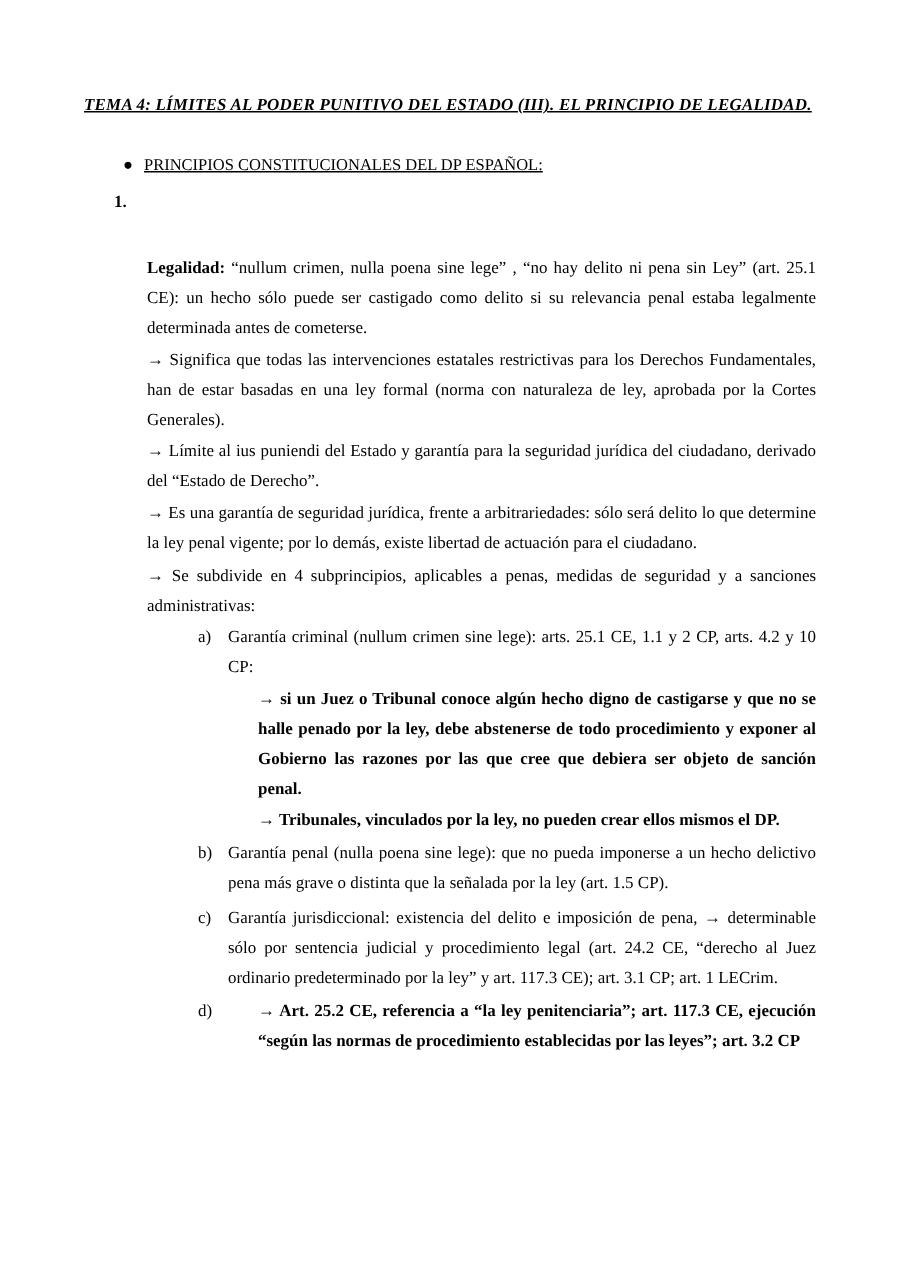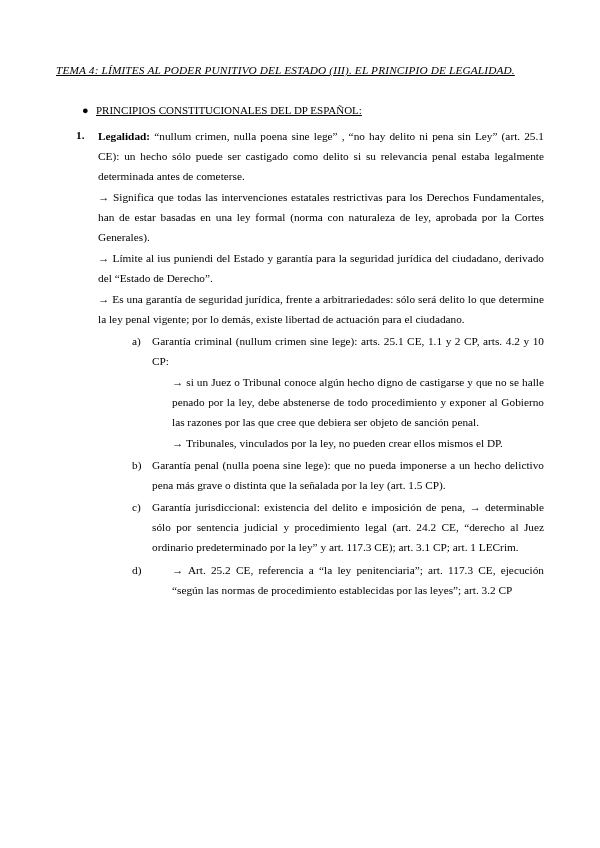--- a/index.html
+++ b/index.html
@@ -16,21 +16,21 @@
   }
   .page {
     box-sizing: border-box;
     width: 600px;
     height: 848px;
     padding: 60px 56px 40px 56px;
     position: relative;
   }
   .doc-title {
     font-size: 11.3px;
-    font-weight: normal;
+    font-weight: bold;
     font-style: italic;
     text-decoration: underline;
     line-height: 1.85;
     text-align: left;
     margin: 0 0 20px 0;
     letter-spacing: 0.15px;
   }
   .bullet-line {
     display: flex;
     align-items: flex-start;
@@ -55,20 +55,21 @@
     padding-left: 20px;
   }
   .num-marker {
     flex: 0 0 22px;
     font-size: 11.3px;
     font-weight: bold;
     line-height: 1.75;
   }
   .num-body {
     flex: 1 1 auto;
+    margin-top: 43px;
   }
   p.para {
     margin: 0 0 1px 0;
     font-size: 11.3px;
     line-height: 1.78;
     text-align: justify;
   }
   .b {
     font-weight: bold;
   }
@@ -84,20 +85,21 @@
   .sub-marker {
     flex: 0 0 20px;
     font-size: 11.3px;
     line-height: 1.78;
   }
   .sub-body {
     flex: 1 1 auto;
   }
   .sub-sub {
     padding-left: 20px;
+    font-weight: bold;
   }
 </style>
 </head>
 <body>
 
 <div class="page">
 
   <h1 class="doc-title">TEMA 4: LÍMITES AL PODER PUNITIVO DEL ESTADO (III). EL PRINCIPIO DE LEGALIDAD.</h1>
 
   <div class="bullet-line">
@@ -107,20 +109,21 @@
 
   <div class="num-item">
     <span class="num-marker">1.</span>
     <div class="num-body">
 
       <p class="para"><span class="b">Legalidad:</span><span> “nullum crimen, nulla poena sine lege” , “no hay delito ni pena sin Ley” (art. 25.1 CE): un hecho sólo puede ser castigado como delito si su relevancia penal estaba legalmente determinada antes de cometerse.</span></p>
 
       <p class="para">→ Significa que todas las intervenciones estatales restrictivas para los Derechos Fundamentales, han de estar basadas en una ley formal (norma con naturaleza de ley, aprobada por la Cortes Generales).</p>
       <p class="para">→ Límite al ius puniendi del Estado y garantía para la seguridad jurídica del ciudadano, derivado del “Estado de Derecho”.</p>
       <p class="para">→ Es una garantía de seguridad jurídica, frente a arbitrariedades: sólo será delito lo que determine la ley penal vigente; por lo demás, existe libertad de actuación para el ciudadano.</p>
+      <p class="para">→ Se subdivide en 4 subprincipios, aplicables a penas, medidas de seguridad y a sanciones administrativas:</p>
 
       <div class="sub-list">
 
         <div class="sub-item">
           <span class="sub-marker">a)</span>
           <div class="sub-body">
             <p class="para">Garantía criminal (nullum crimen sine lege): arts. 25.1 CE, 1.1 y 2 CP, arts. 4.2 y 10 CP:</p>
             <div class="sub-sub">
               <p class="para">→ si un Juez o Tribunal conoce algún hecho digno de castigarse y que no se halle penado por la ley, debe abstenerse de todo procedimiento y exponer al Gobierno las razones por las que cree que debiera ser objeto de sanción penal.</p>
               <p class="para">→ Tribunales, vinculados por la ley, no pueden crear ellos mismos el DP.</p>

